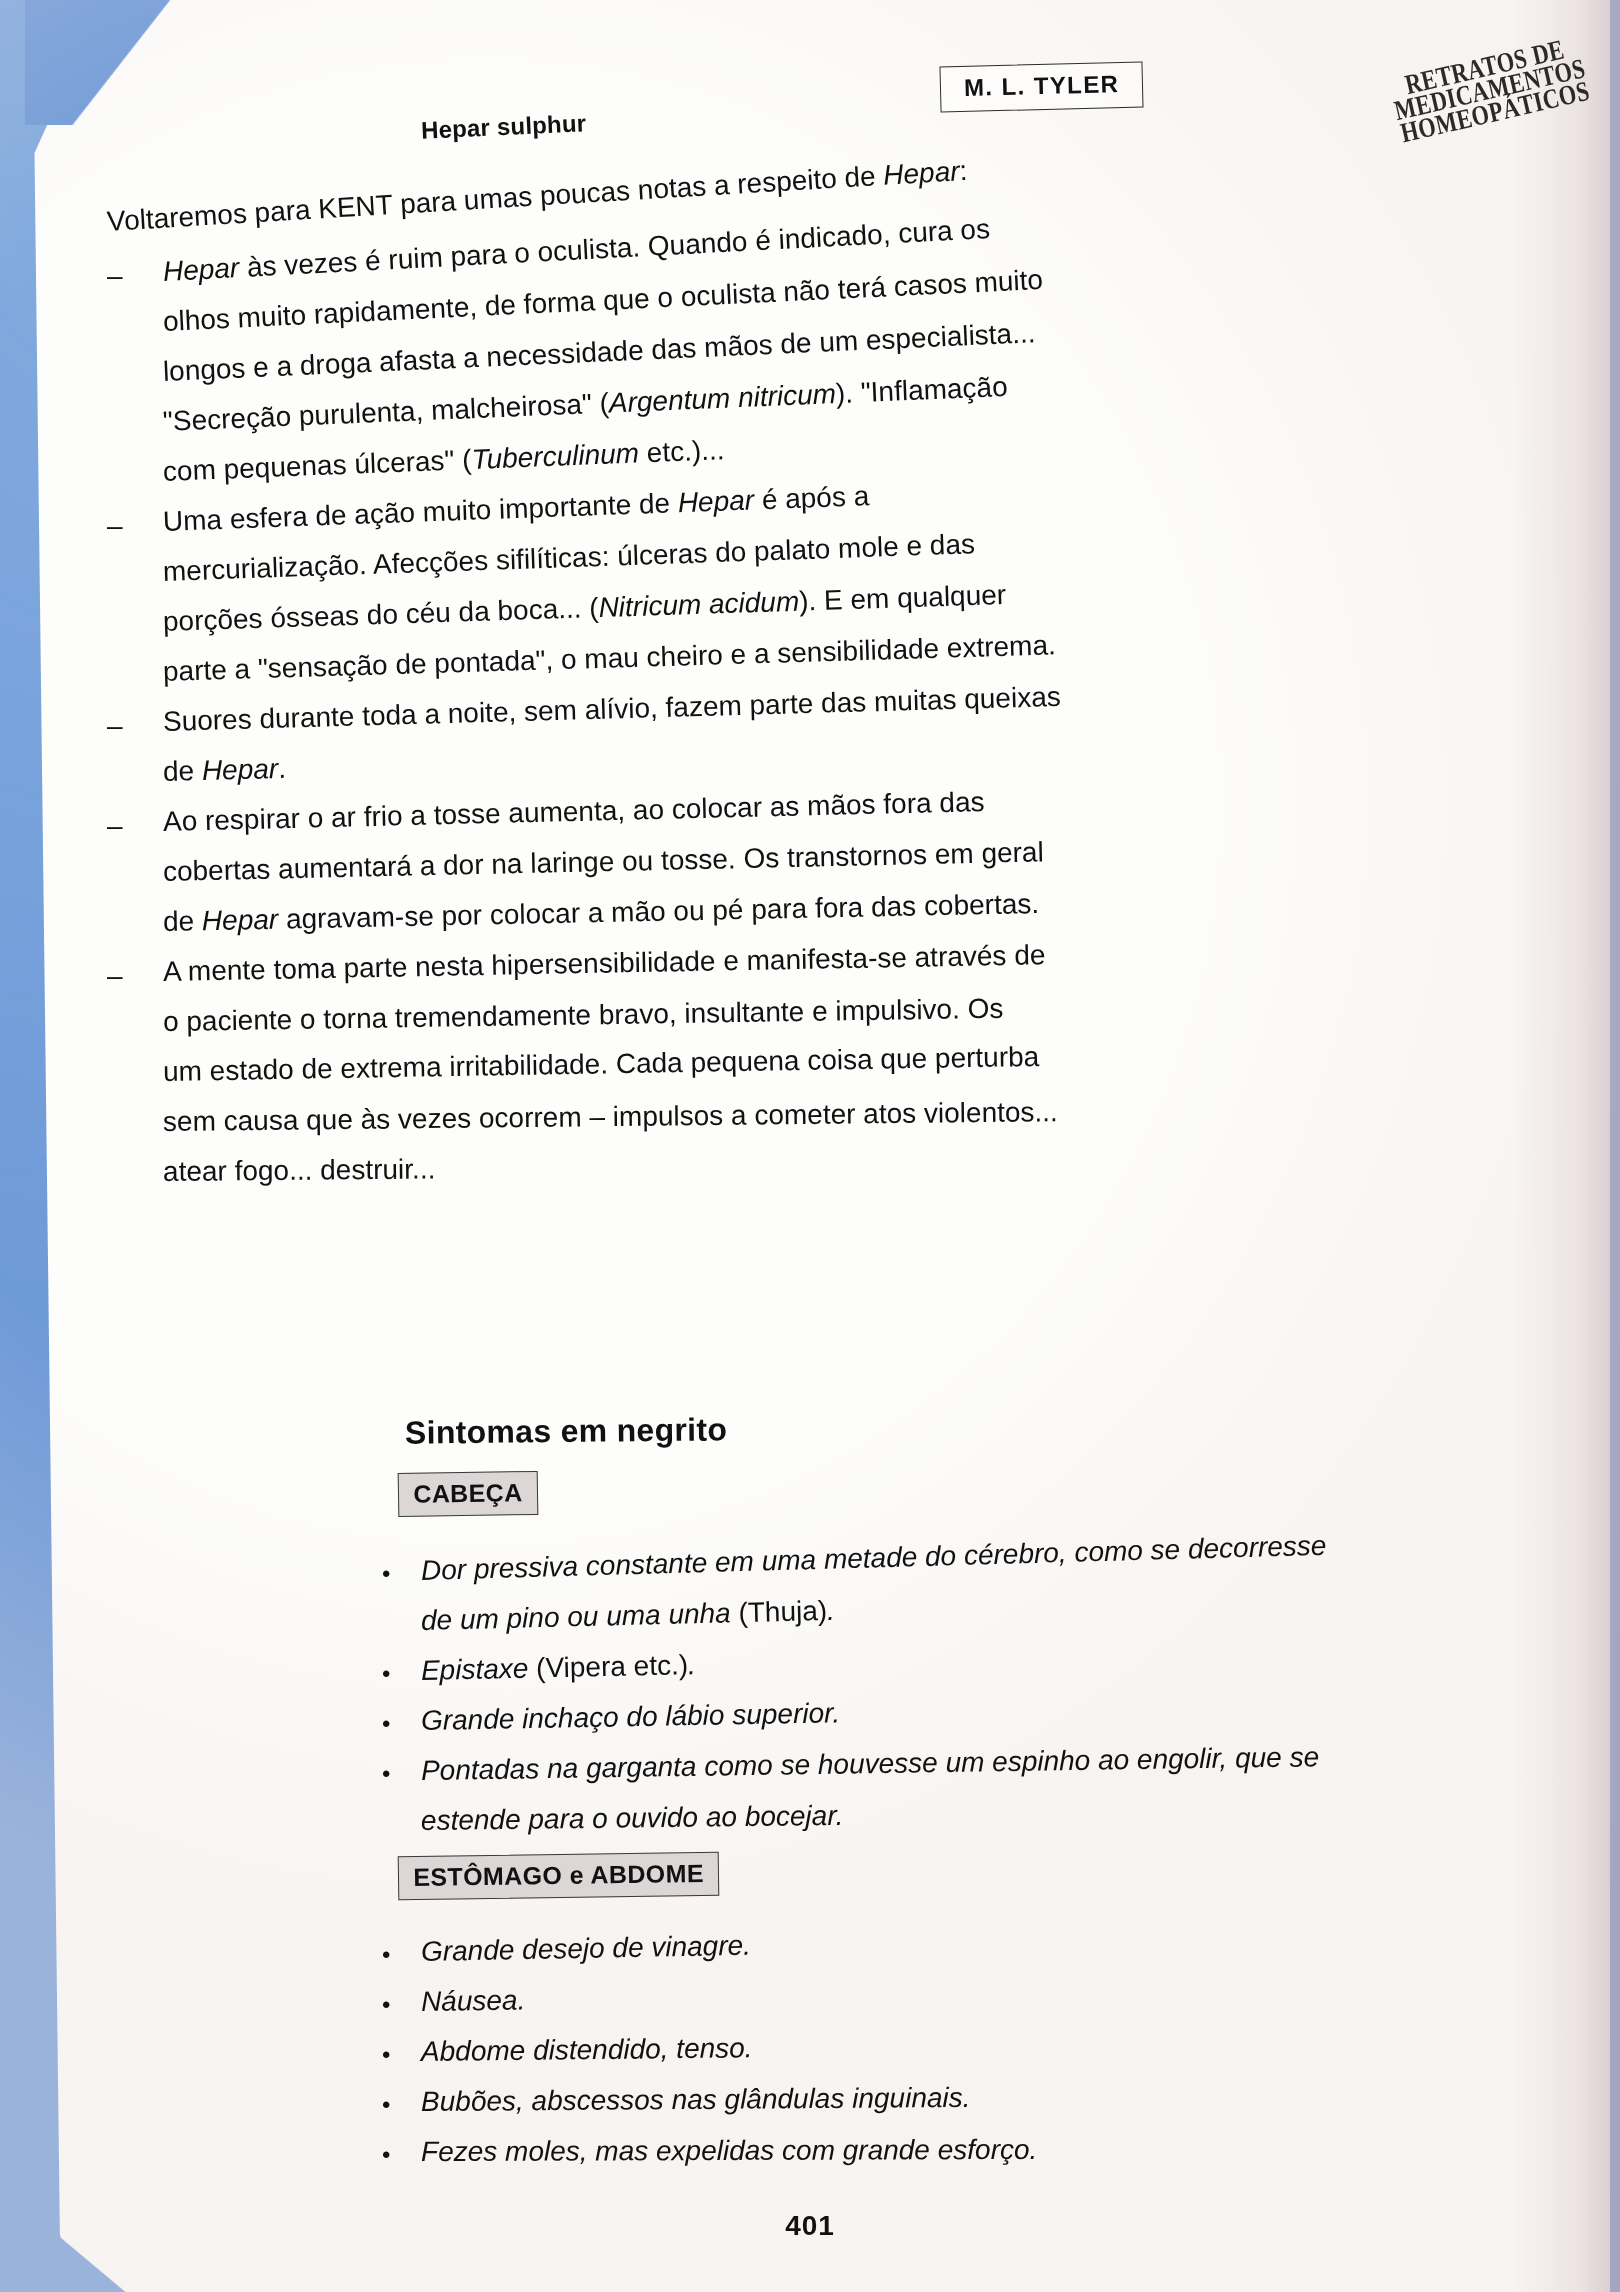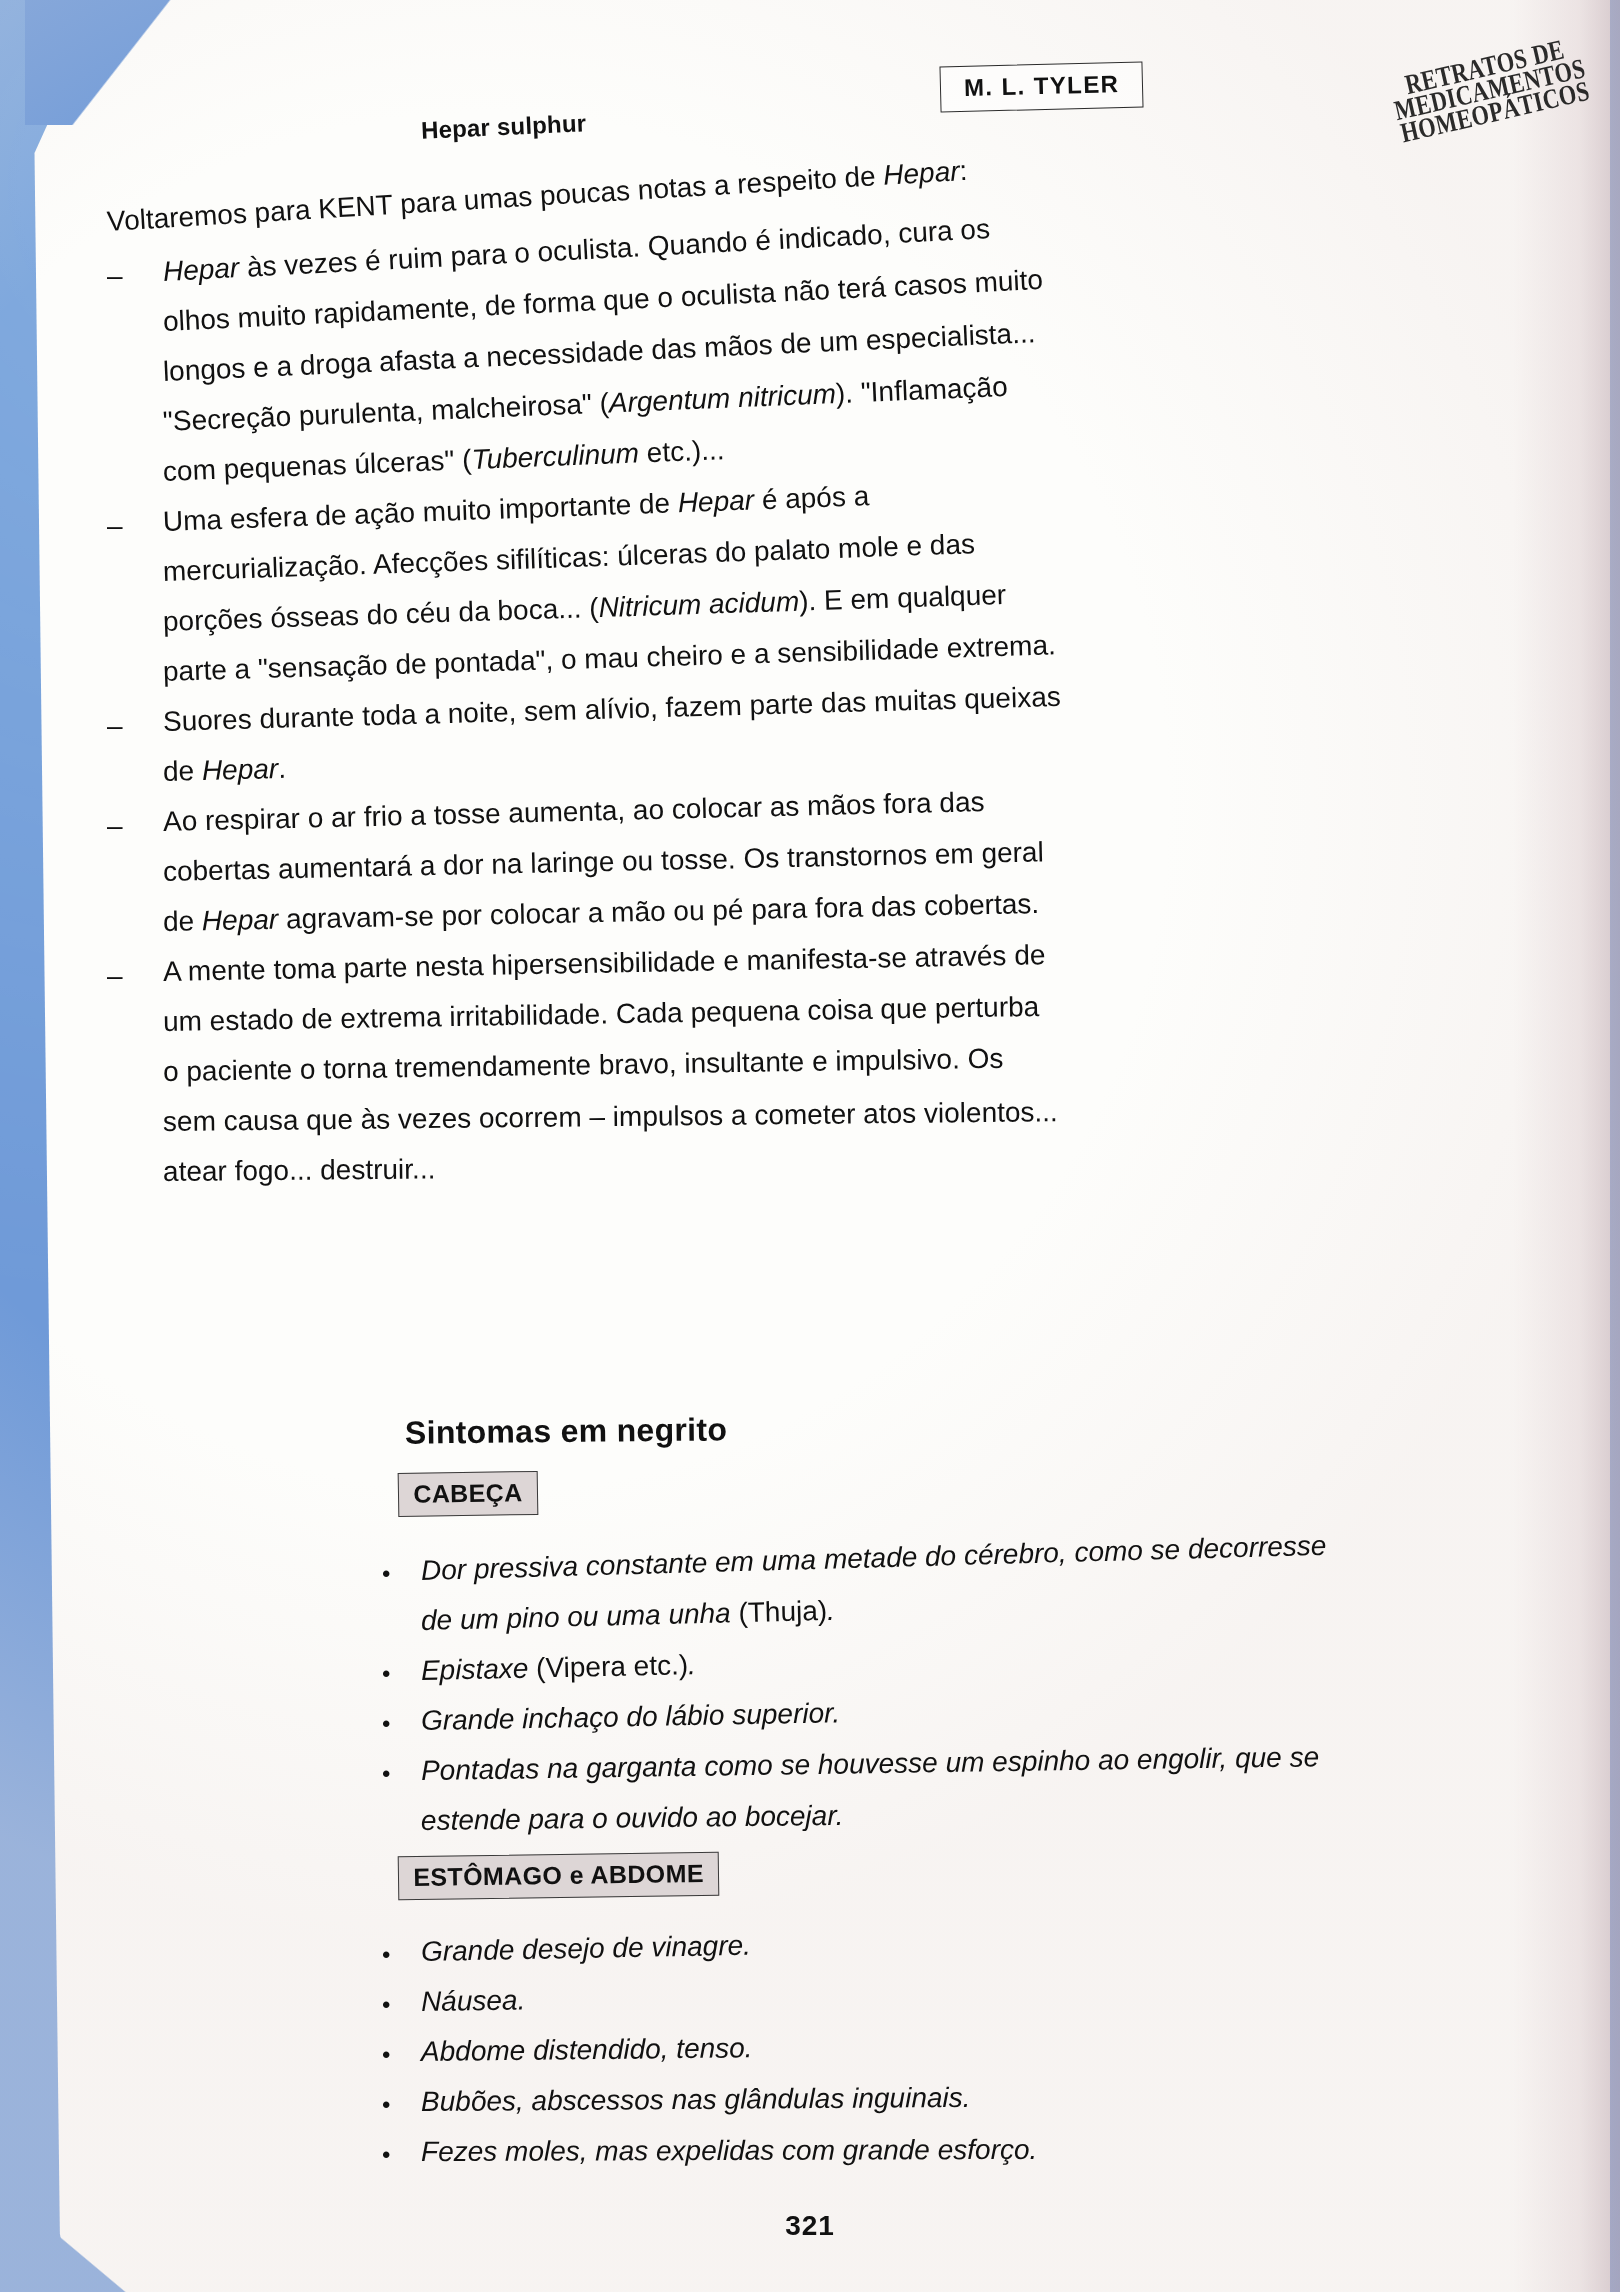--- a/index.html
+++ b/index.html
@@ -298,26 +298,26 @@
           <span class="ln" style="margin-left: 56px; transform: rotate(-1.28deg); font-size: 28px;">cobertas aumentará a dor na laringe ou tosse. Os transtornos em geral</span>
         </div>
         <div style="position: relative;">
           <span class="ln" style="margin-left: 56px; transform: rotate(-1.18deg); font-size: 28px;">de <i>Hepar</i> agravam-se por colocar a mão ou pé para fora das cobertas.</span>
         </div>
         <div style="position: relative;">
           <span class="dash" style="left: 0px; top: 1.8px;">–</span>
           <span class="ln" style="margin-left: 56px; transform: rotate(-1.09deg); font-size: 28px;">A mente toma parte nesta hipersensibilidade e manifesta-se através de</span>
         </div>
         <div style="position: relative;">
+          <span class="ln" style="margin-left: 56px; transform: rotate(-0.9deg); font-size: 28px;">o paciente o torna tremendamente bravo, insultante e impulsivo. Os</span>
+        </div>
+        <div style="position: relative;">
           <span class="ln" style="margin-left: 56px; transform: rotate(-0.99deg); font-size: 28px;">um estado de extrema irritabilidade. Cada pequena coisa que perturba</span>
         </div>
         <div style="position: relative;">
-          <span class="ln" style="margin-left: 56px; transform: rotate(-0.9deg); font-size: 28px;">o paciente o torna tremendamente bravo, insultante e impulsivo. Os</span>
-        </div>
-        <div style="position: relative;">
           <span class="ln" style="margin-left: 56px; transform: rotate(-0.63deg); font-size: 28px;">sem causa que às vezes ocorrem – impulsos a cometer atos violentos...</span>
         </div>
         <div style="position: relative;">
           <span class="ln" style="margin-left: 56px; transform: rotate(-0.55deg); font-size: 28px;">atear fogo... destruir...</span>
         </div>
       </div>
 
     <div class="section-title">Sintomas em negrito</div>
 
     <div class="tag" id="tag-cabeca">CABEÇA</div>
@@ -365,17 +365,17 @@
         <div style="position: relative;">
           <span class="bullet" style="left: -39px; top: 5.4px;">•</span>
           <span class="bl" style="transform: rotate(-0.43deg);">Bubões, abscessos nas glândulas inguinais.</span>
         </div>
         <div style="position: relative;">
           <span class="bullet" style="left: -39px; top: 5.4px;">•</span>
           <span class="bl" style="transform: rotate(-0.2deg);">Fezes moles, mas expelidas com grande esforço.</span>
         </div>
       </div>
 
-    <div class="page-number">321</div>
+    <div class="page-number">401</div>
 
   </div>
 </div>
 
 
 </body></html>

